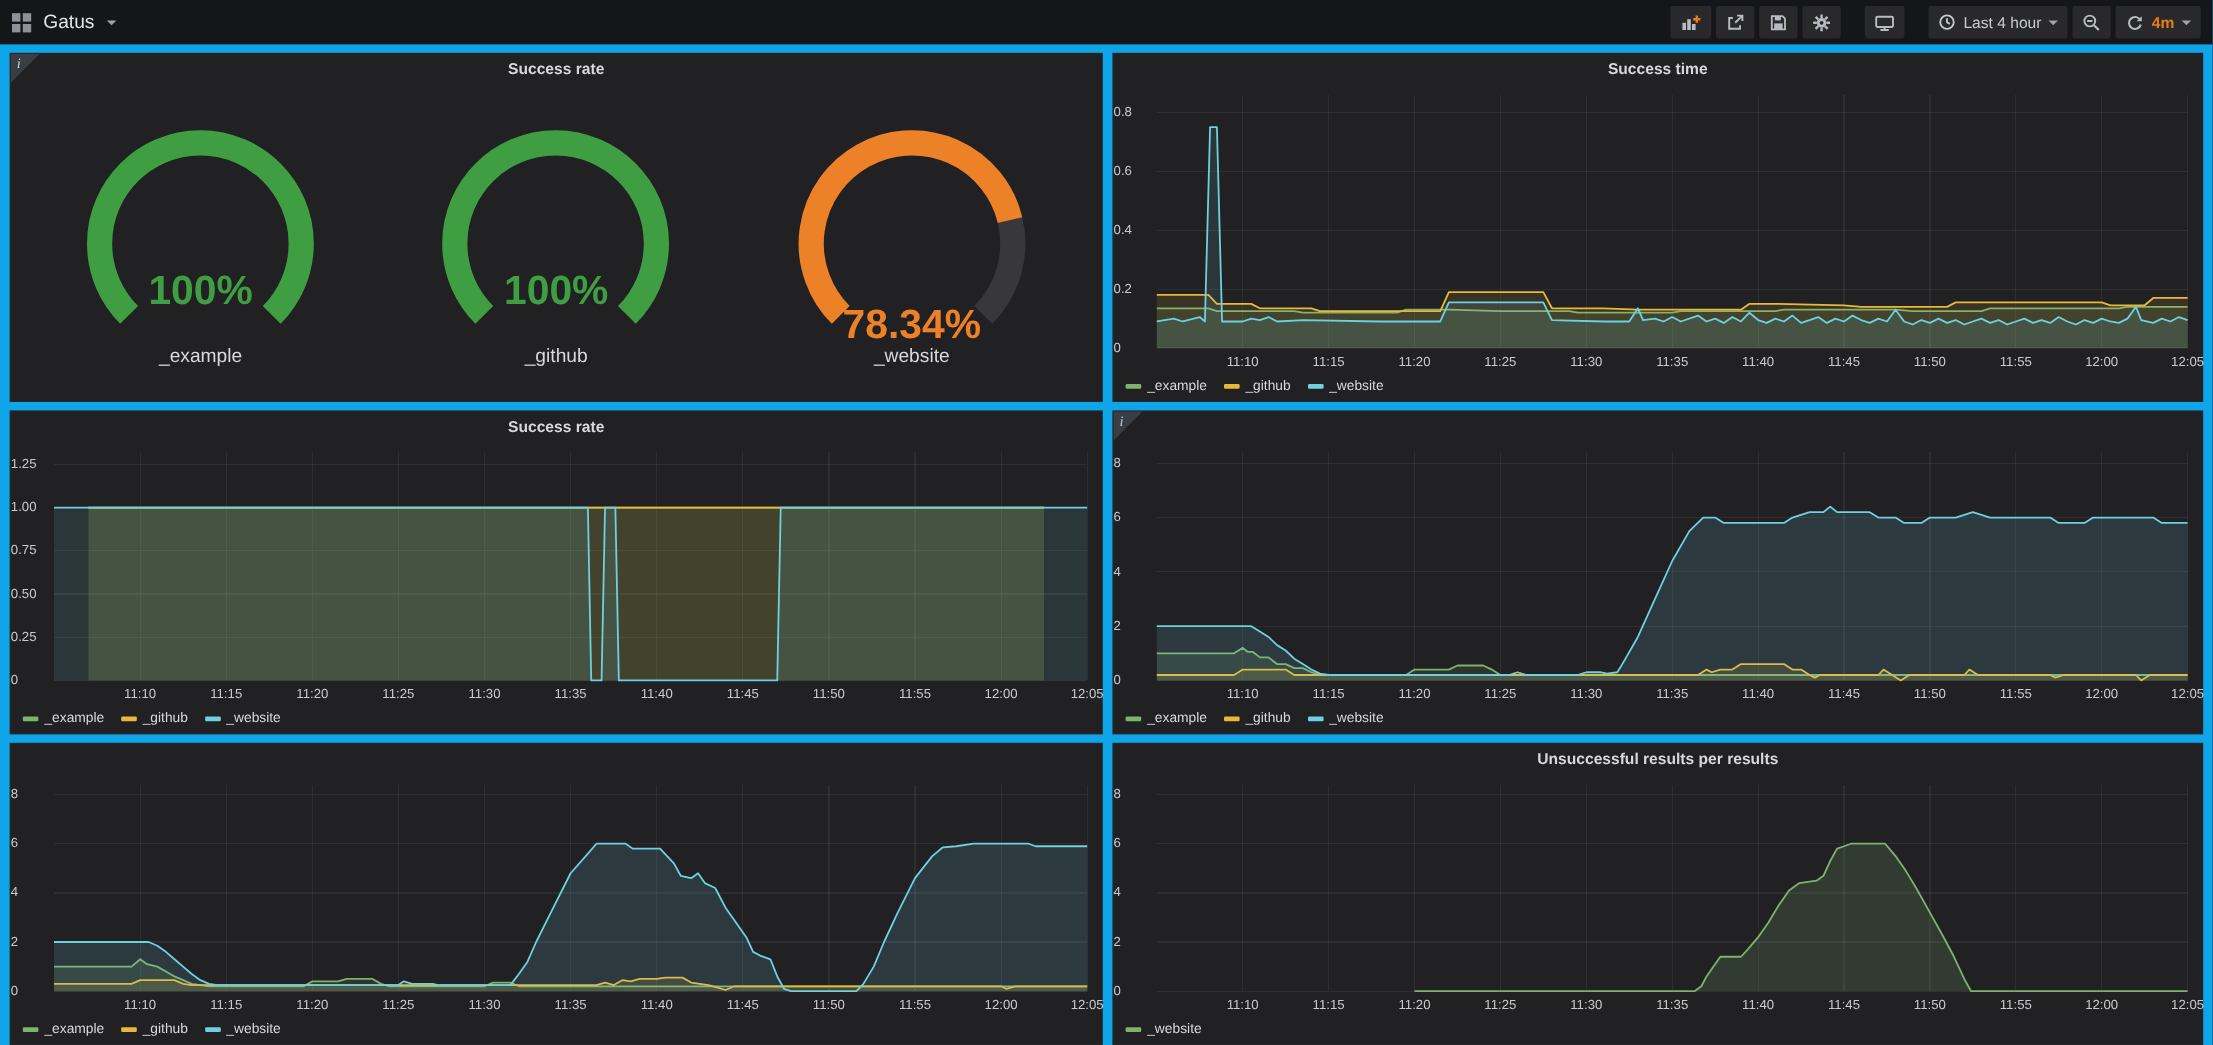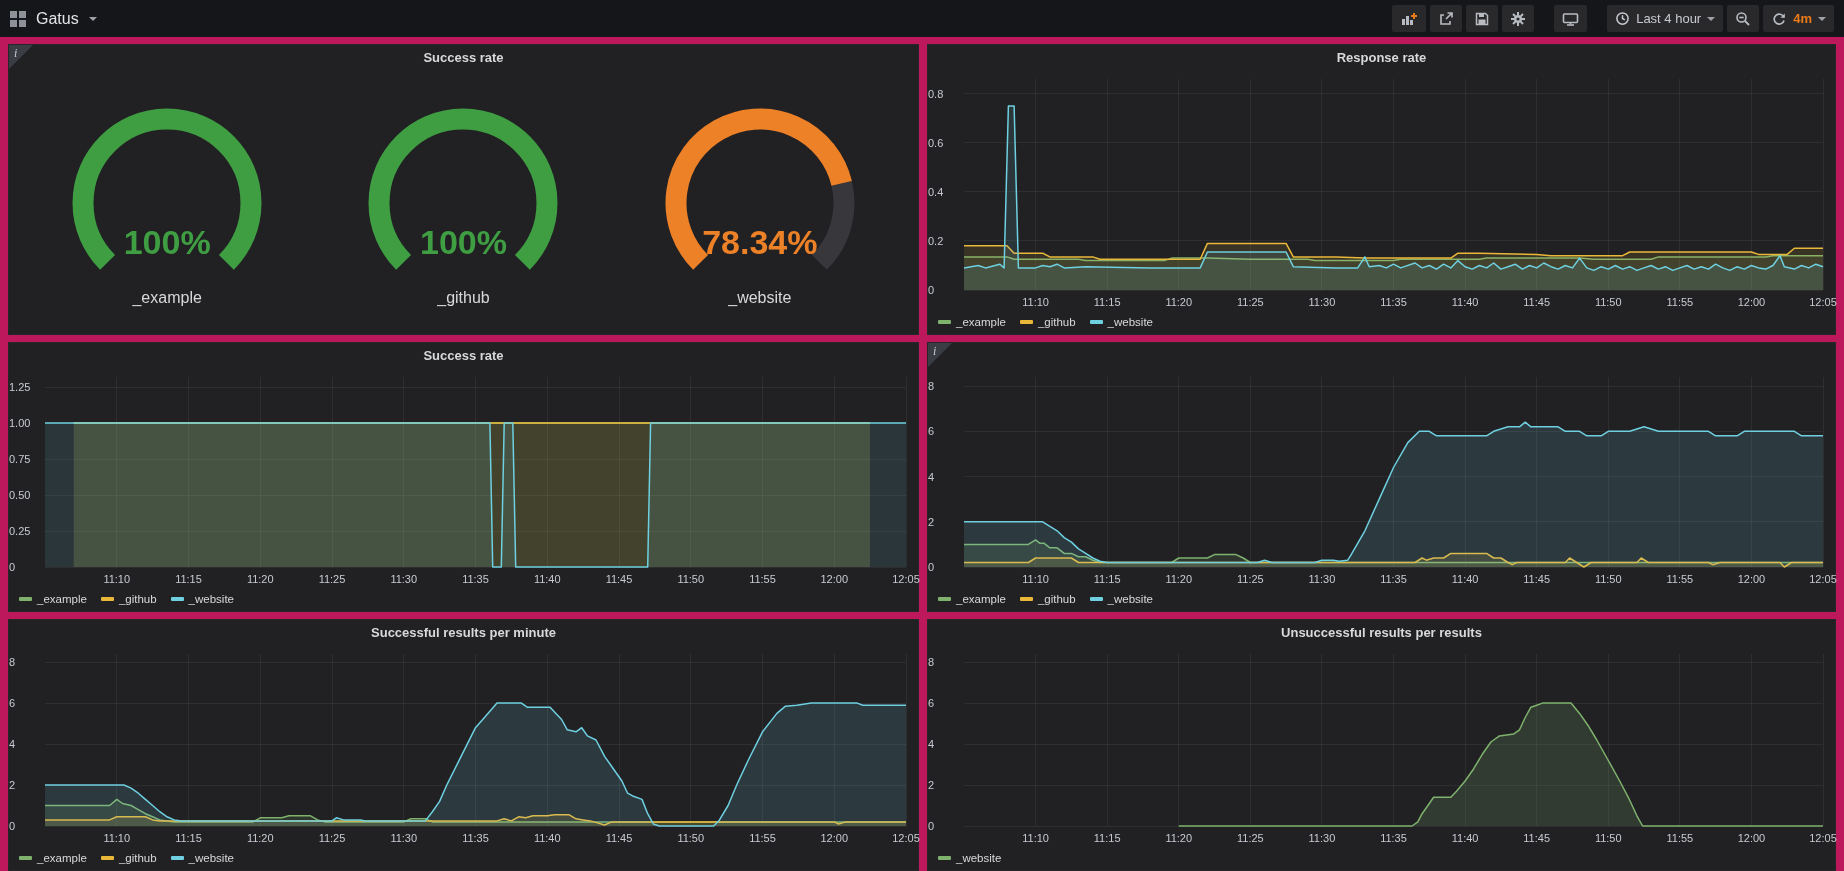--- a/index.html
+++ b/index.html
@@ -1,16 +1,16 @@
 <!DOCTYPE html>
 <html><head>
 <meta charset="utf-8">
 <style>
   html,body{margin:0;padding:0;background:#161719;font-family:"Liberation Sans",sans-serif;}
-  #screen{position:relative;width:1844px;height:871px;background:#be185d;overflow:hidden;color:#d8d9da;}
+  #screen{position:relative;width:1844px;height:871px;background:#0ea5e9;overflow:hidden;color:#d8d9da;}
 
   
   .navbar{position:absolute;top:0;left:0;right:0;height:37px;background:#141619;display:flex;align-items:center;padding:0 10px;box-sizing:border-box;}
   .brand{display:flex;align-items:center;gap:10px;cursor:pointer;}
   .grid-icon{display:grid;grid-template-columns:7px 7px;grid-template-rows:7px 7px;gap:2px;}
   .grid-icon span{background:#8e9298;display:block;}
   .brand-title{font-size:16px;color:#e3e4e6;font-weight:400;}
   .caret{width:0;height:0;border-left:4px solid transparent;border-right:4px solid transparent;border-top:4px solid #9fa2a7;display:inline-block;}
   .nav-right{margin-left:auto;display:flex;align-items:center;gap:4px;}
   .tbtn{height:27px;min-width:31px;background:#29292b;border-radius:2px;display:flex;align-items:center;justify-content:center;gap:6px;color:#c7cbd1;padding:0 8px;box-sizing:border-box;font-size:13px;cursor:pointer;}
@@ -145,28 +145,28 @@
             <path d="M60.60 155.40 A84 84 0 1 1 179.40 155.40" stroke="#3F9E42" stroke-width="21" fill="none"></path>
           </svg>
           <div class="gauge-value" style="color: rgb(63, 158, 66);">100%</div>
           <div class="gauge-label">_github</div>
         </div>
         <div class="gauge">
           <svg width="240" height="178" viewBox="0 0 240 178">
             <path d="M201.69 76.42 A84 84 0 0 1 179.40 155.40" stroke="#38383C" stroke-width="21" fill="none"></path>
             <path d="M60.60 155.40 A84 84 0 1 1 201.69 76.42" stroke="#ED8128" stroke-width="21" fill="none"></path>
           </svg>
-          <div class="gauge-value" style="color: rgb(237, 129, 40);">78.34%</div>
+          <div class="gauge-value" style="color: rgb(237, 129, 40); margin-top: 29px;">78.34%</div>
           <div class="gauge-label">_website</div>
         </div>
       </div>
   </div>
 
   <div class="panel" style="left:927px;top:44px;width:909px;height:291px;">
-    <div class="panel-title">Response rate</div>
+    <div class="panel-title">Success time</div>
     <div class="chart"><svg width="907" height="263">
           <line x1="36" x2="895" y1="219" y2="219" stroke="rgba(255,255,255,0.06)" shape-rendering="crispEdges"></line>
           <line x1="36" x2="895" y1="169.93023255813952" y2="169.93023255813952" stroke="rgba(255,255,255,0.06)" shape-rendering="crispEdges"></line>
           <line x1="36" x2="895" y1="120.86046511627906" y2="120.86046511627906" stroke="rgba(255,255,255,0.06)" shape-rendering="crispEdges"></line>
           <line x1="36" x2="895" y1="71.7906976744186" y2="71.7906976744186" stroke="rgba(255,255,255,0.06)" shape-rendering="crispEdges"></line>
           <line x1="36" x2="895" y1="22.720930232558118" y2="22.720930232558118" stroke="rgba(255,255,255,0.06)" shape-rendering="crispEdges"></line>
           <line x1="107.58333333333333" x2="107.58333333333333" y1="8" y2="219" stroke="rgba(255,255,255,0.06)" shape-rendering="crispEdges"></line>
           <line x1="179.16666666666666" x2="179.16666666666666" y1="8" y2="219" stroke="rgba(255,255,255,0.06)" shape-rendering="crispEdges"></line>
           <line x1="250.75" x2="250.75" y1="8" y2="219" stroke="rgba(255,255,255,0.06)" shape-rendering="crispEdges"></line>
           <line x1="322.3333333333333" x2="322.3333333333333" y1="8" y2="219" stroke="rgba(255,255,255,0.06)" shape-rendering="crispEdges"></line>
@@ -280,21 +280,20 @@
             <span>_github</span>
           </span>
           <span class="legend-item">
             <span class="legend-swatch" style="background: rgb(110, 208, 224);"></span>
             <span>_website</span>
           </span>
         </div></div>
   </div>
 
   <div class="panel" style="left:8px;top:619px;width:911px;height:252px;">
-    <div class="panel-title">Successful results per minute</div>
     <div class="chart"><svg width="909" height="224">
           <line x1="36" x2="897" y1="180" y2="180" stroke="rgba(255,255,255,0.06)" shape-rendering="crispEdges"></line>
           <line x1="36" x2="897" y1="139.04761904761904" y2="139.04761904761904" stroke="rgba(255,255,255,0.06)" shape-rendering="crispEdges"></line>
           <line x1="36" x2="897" y1="98.0952380952381" y2="98.0952380952381" stroke="rgba(255,255,255,0.06)" shape-rendering="crispEdges"></line>
           <line x1="36" x2="897" y1="57.14285714285714" y2="57.14285714285714" stroke="rgba(255,255,255,0.06)" shape-rendering="crispEdges"></line>
           <line x1="36" x2="897" y1="16.190476190476204" y2="16.190476190476204" stroke="rgba(255,255,255,0.06)" shape-rendering="crispEdges"></line>
           <line x1="107.75" x2="107.75" y1="8" y2="180" stroke="rgba(255,255,255,0.06)" shape-rendering="crispEdges"></line>
           <line x1="179.5" x2="179.5" y1="8" y2="180" stroke="rgba(255,255,255,0.06)" shape-rendering="crispEdges"></line>
           <line x1="251.25" x2="251.25" y1="8" y2="180" stroke="rgba(255,255,255,0.06)" shape-rendering="crispEdges"></line>
           <line x1="323" x2="323" y1="8" y2="180" stroke="rgba(255,255,255,0.06)" shape-rendering="crispEdges"></line>

